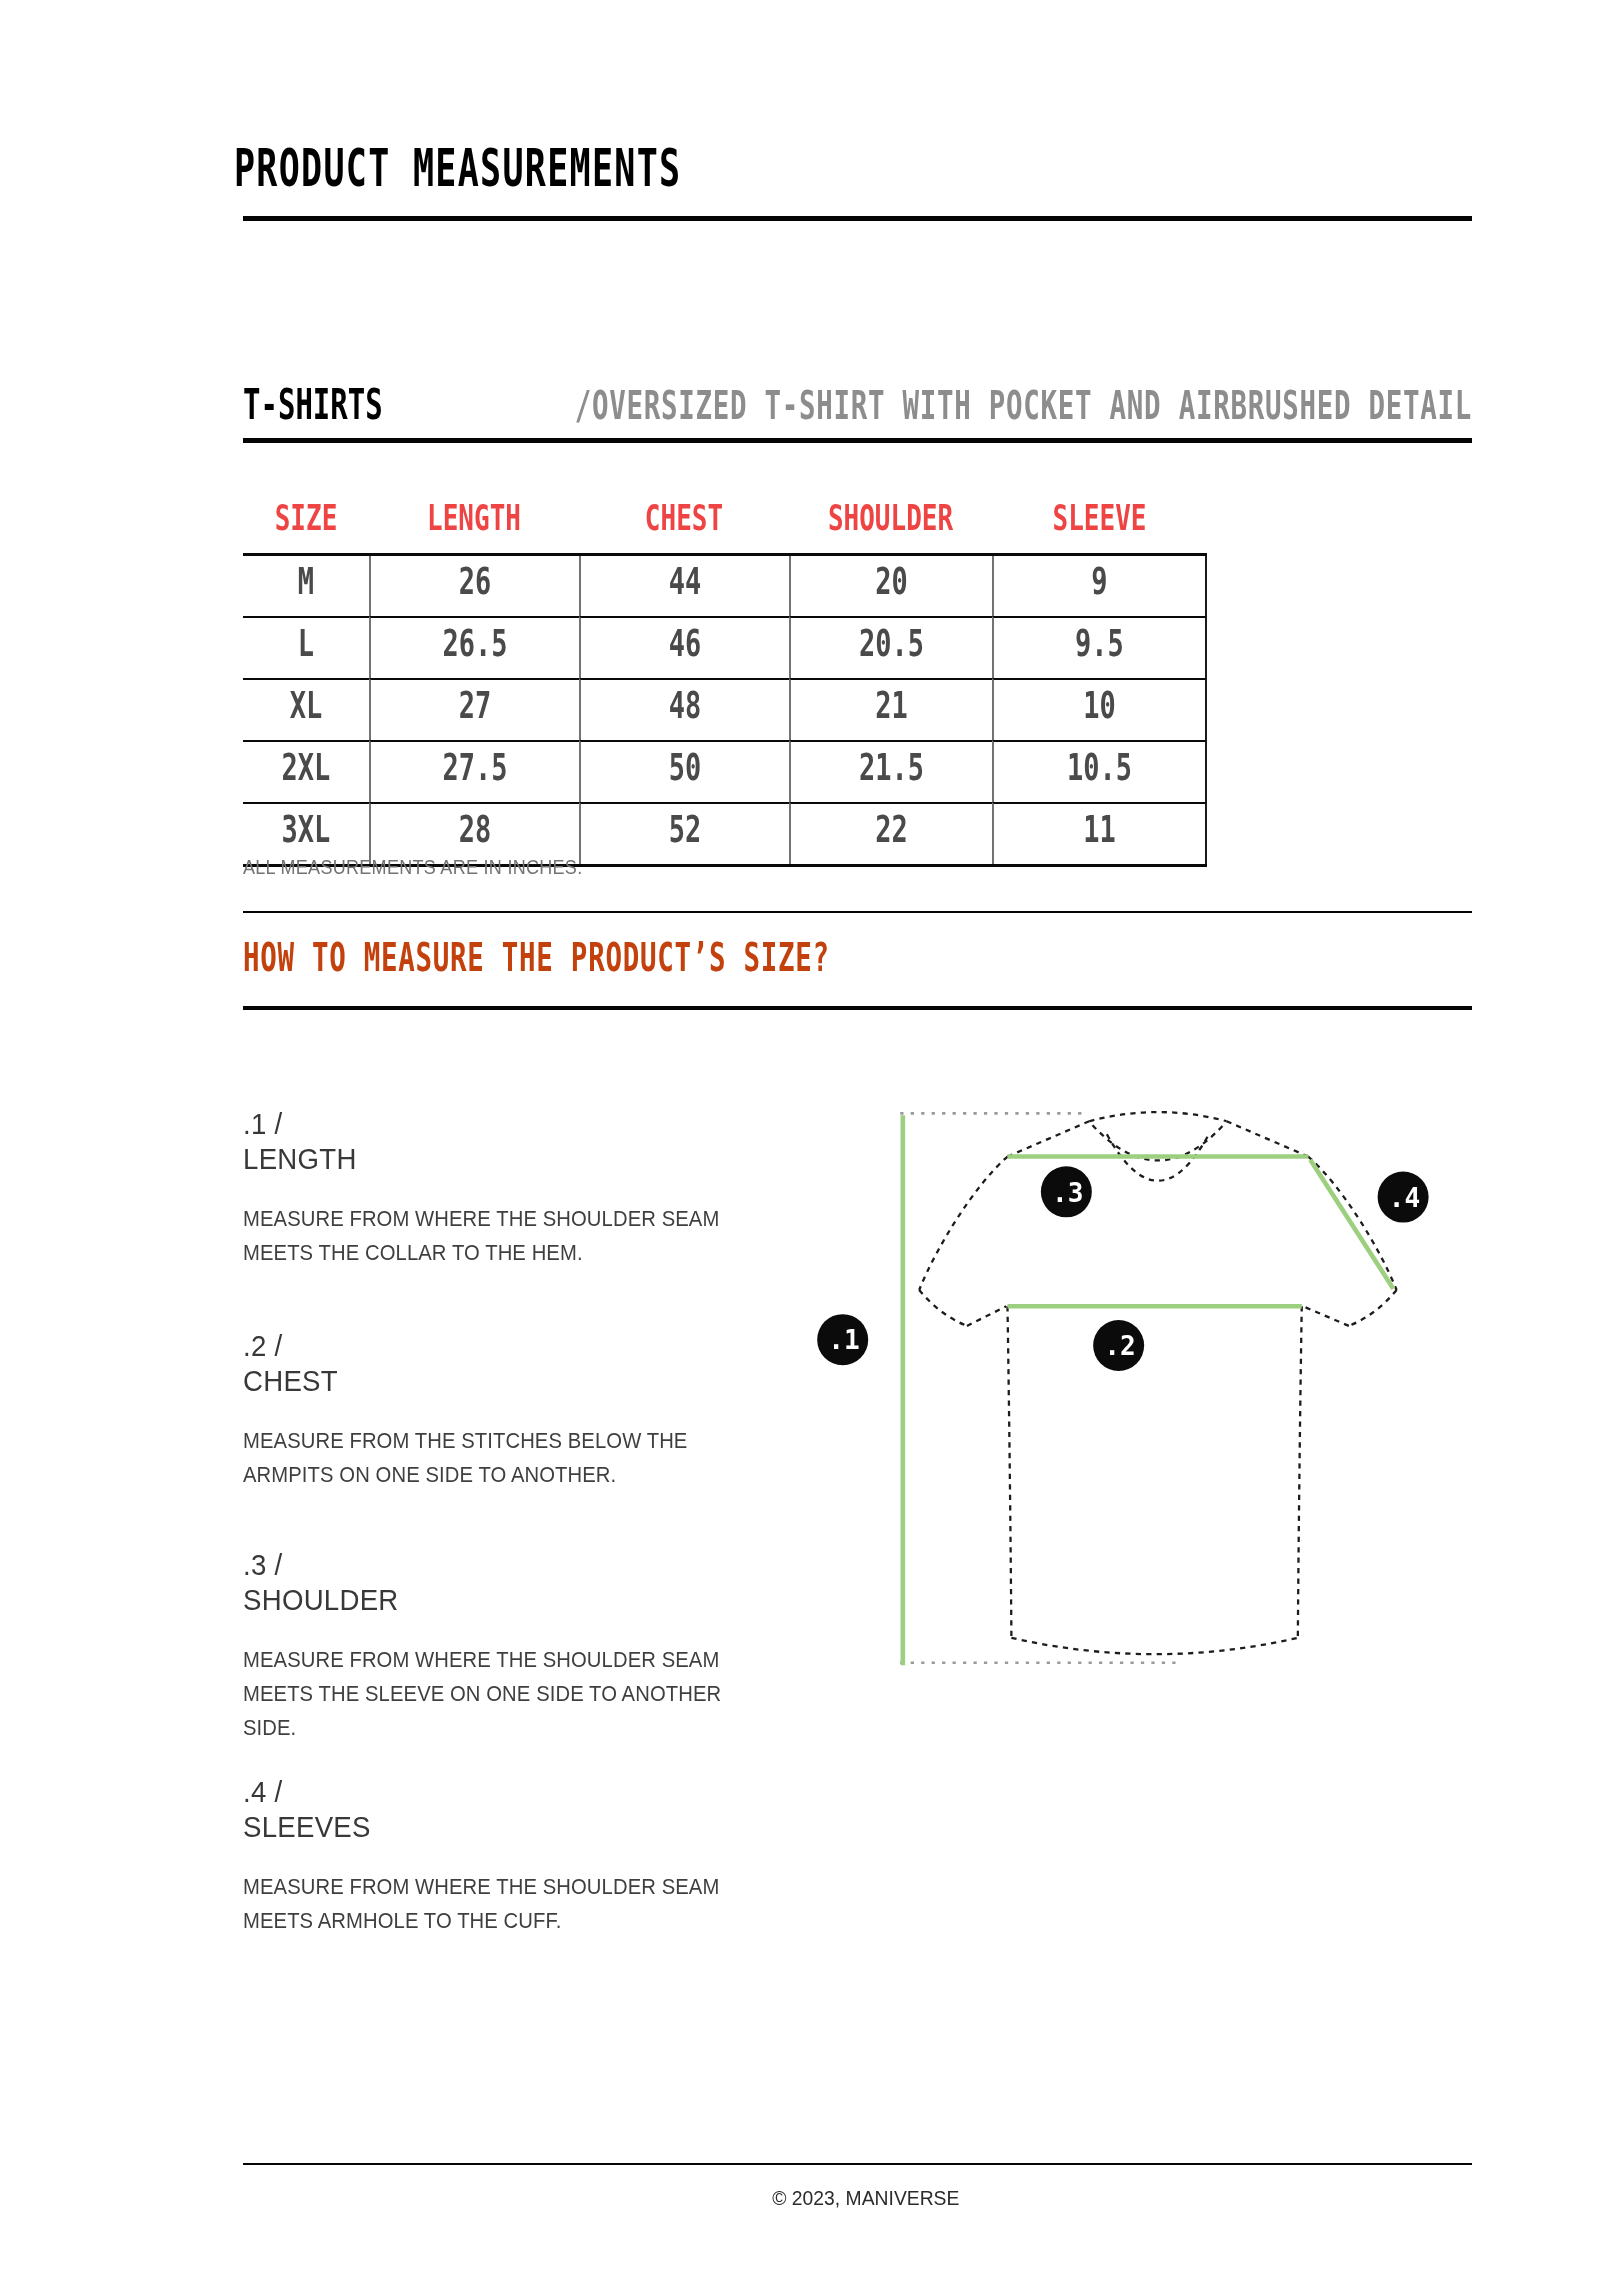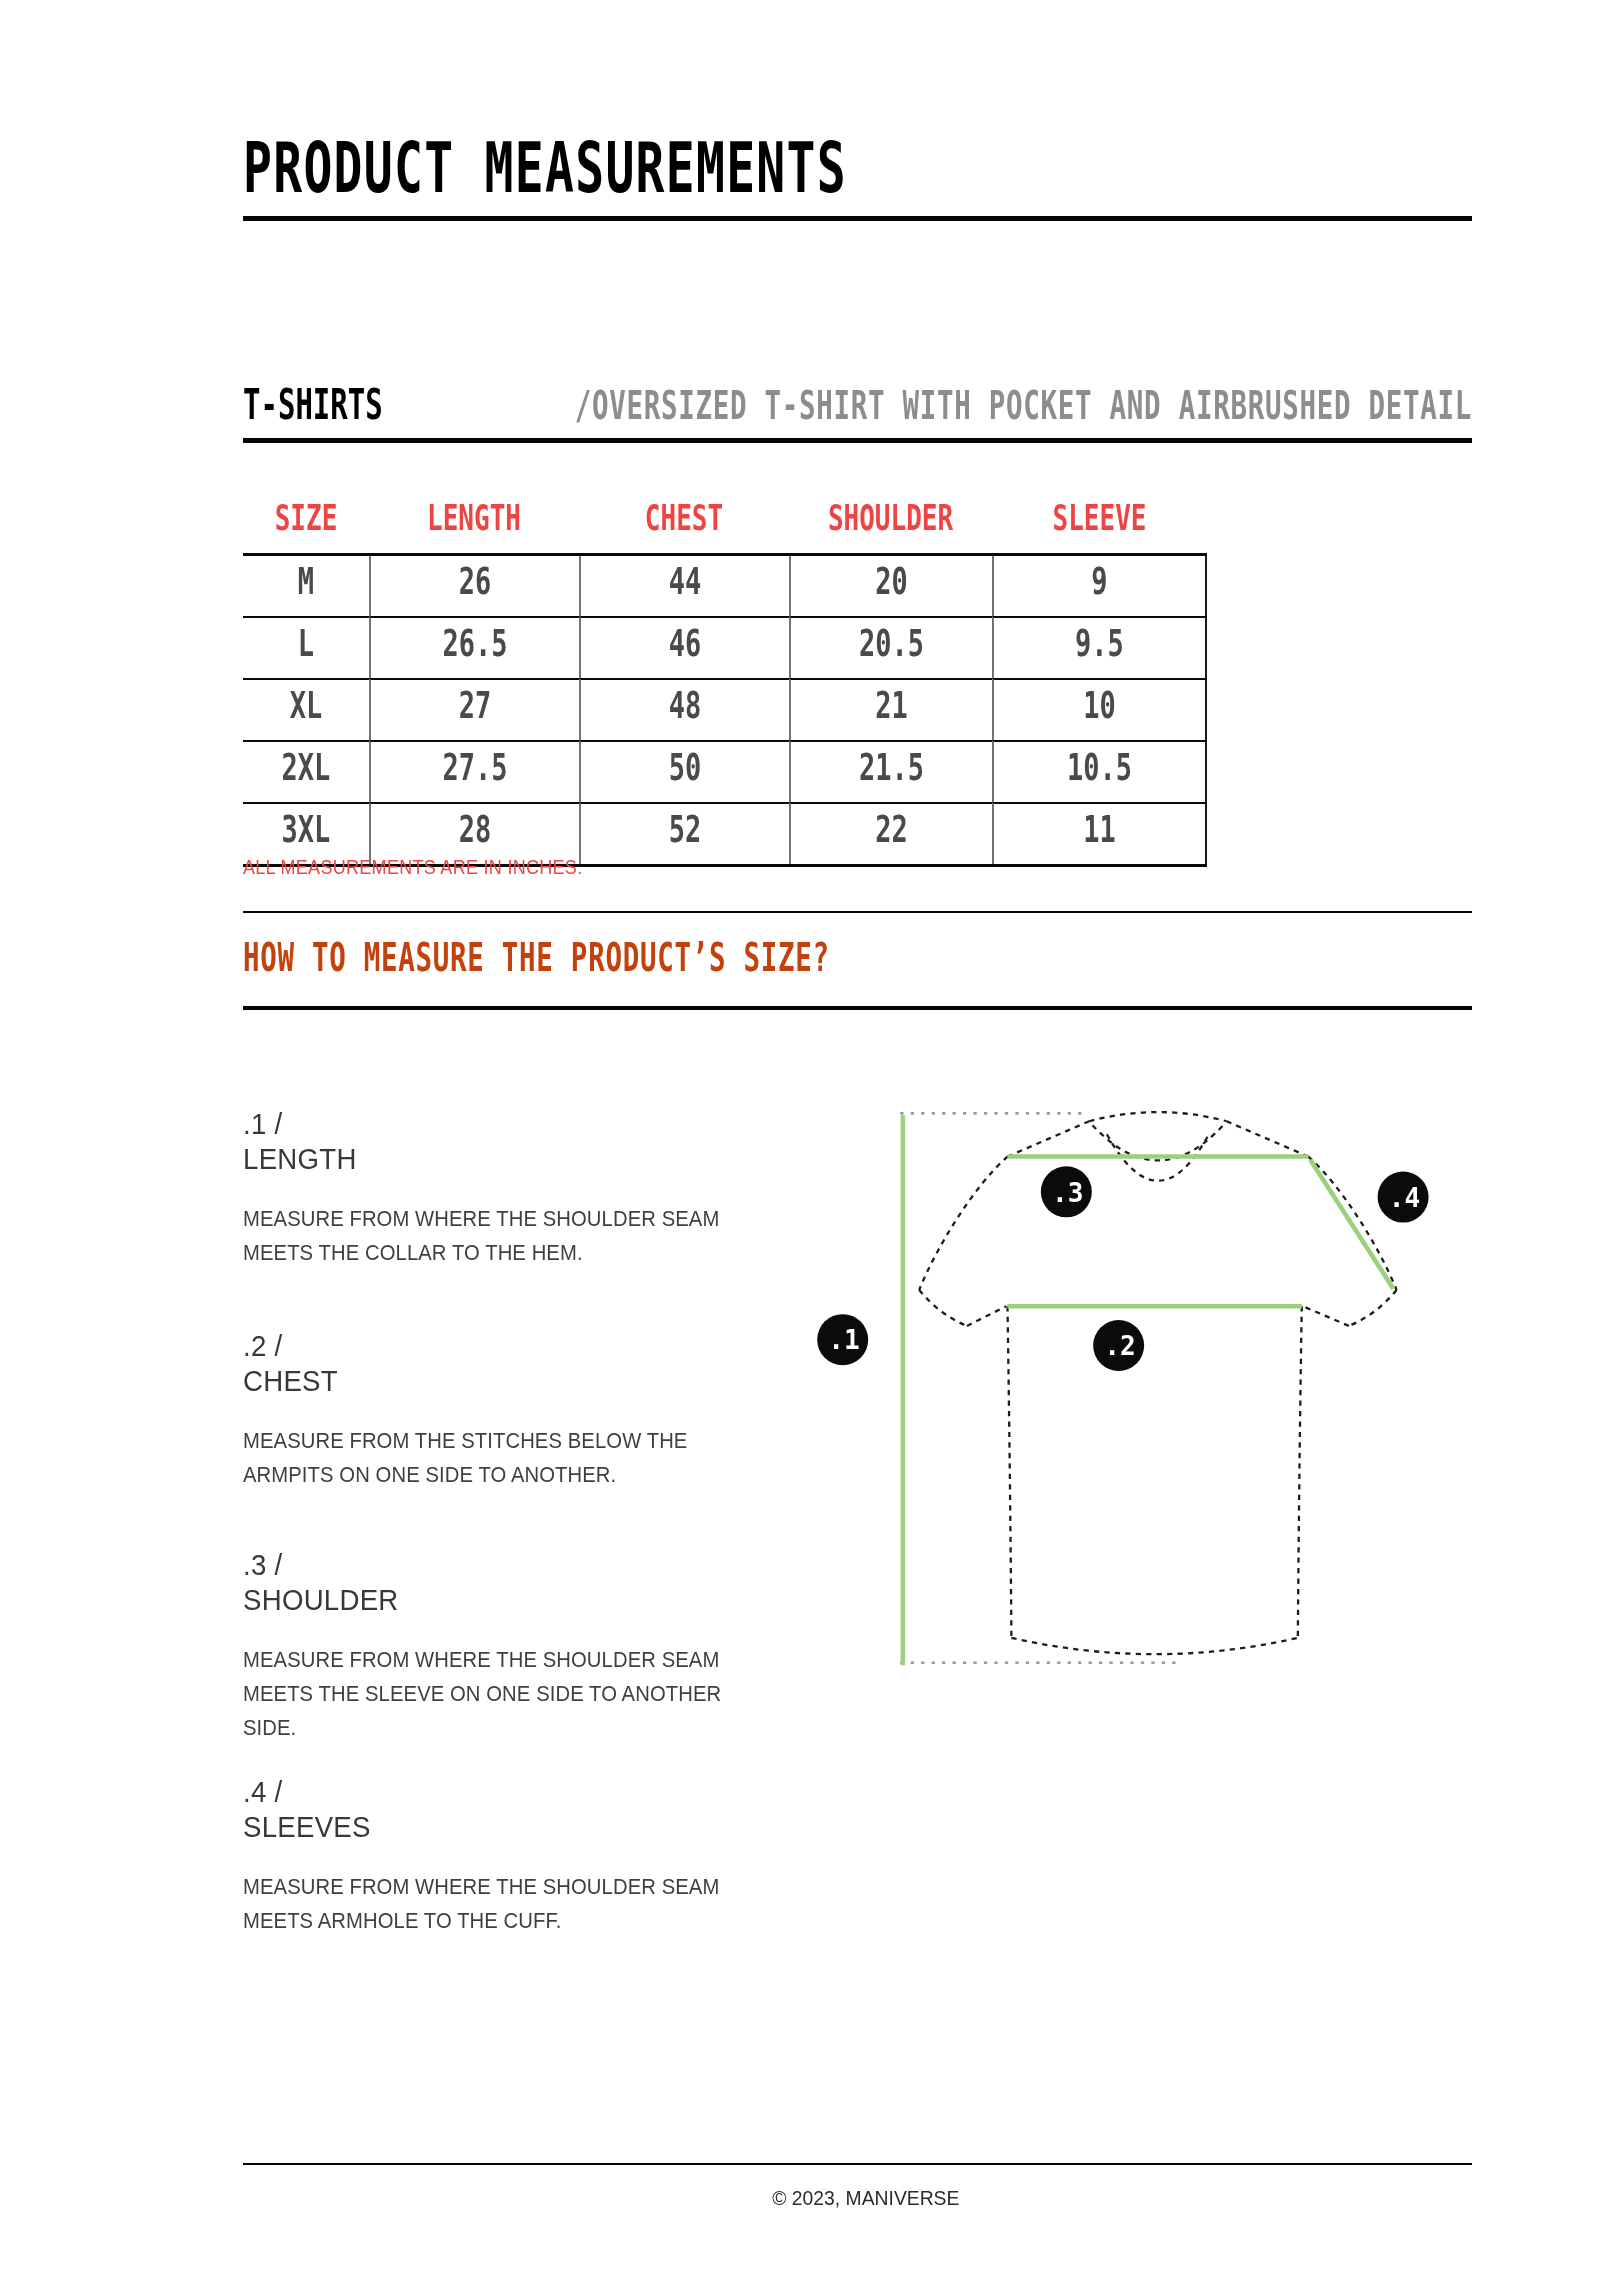--- a/index.html
+++ b/index.html
@@ -9,34 +9,34 @@
   }
   .abs{position:absolute;}
   
   .mono{font-family:"DejaVu Sans Mono","Liberation Mono",monospace;font-weight:700;}
   .tall{display:inline-block;transform:scaleY(1.45);transform-origin:left bottom;white-space:nowrap;}
   .tallc{display:inline-block;transform:scaleY(1.38);transform-origin:center bottom;white-space:nowrap;}
   .cond{display:inline-block;transform:scaleX(0.92);transform-origin:left top;}
   
   .rule{position:absolute;left:243px;width:1229px;background:#050505;}
   
-  .title-wrap{top:157px;left:243px;height:41px;line-height:41px;font-size:48px;letter-spacing:1.3px;color:#000;}
+  .title-wrap{top:157px;left:234px;height:41px;line-height:41px;font-size:35px;letter-spacing:1.3px;color:#000;}
   .subhead-row{top:393px;left:243px;width:1229px;height:38px;display:flex;justify-content:space-between;align-items:center;}
   .category{font-size:29px;line-height:33px;color:#000;}
   .product{font-size:27.5px;line-height:33px;color:#8d8d8d;letter-spacing:0.7px;}
   
   .thead{top:504px;left:243px;display:grid;grid-template-columns:126px 210px 210px 203px 215px;height:34px;}
   .thead .hcell{display:flex;align-items:flex-end;justify-content:center;font-size:26px;color:#ef4444;}
   .tgrid{top:553px;left:243px;display:grid;grid-template-columns:126px 210px 210px 203px 215px;border-top:3.3px solid #0a0a0a;border-bottom:3.3px solid #0a0a0a;}
   .tcell{height:60px;display:flex;align-items:center;justify-content:center;
          font-size:27px;color:#4a4a4a;border-top:2.6px solid #0a0a0a;}
   .tgrid .r0{border-top:none;}
   .tcell.vline{border-left:2px solid #737373;}
   .tcell.rend{border-right:2px solid #1a1a1a;}
-  .note{top:856px;left:243px;font-size:19.6px;color:#ef4444;letter-spacing:0.3px;}
+  .note{top:856px;left:243px;font-size:19.6px;color:#737373;letter-spacing:0.3px;}
   
   .howto-wrap{top:947px;left:243px;height:34px;line-height:34px;font-size:27.5px;letter-spacing:0.7px;color:#c2410c;}
   .section{left:243px;width:615px;}
   .sec-h{font-size:30px;line-height:35px;color:#383838;letter-spacing:0.3px;}
   .copy{margin-top:26px;font-size:22px;line-height:34px;color:#3f3f3f;white-space:pre-line;letter-spacing:0.1px;}
   
   .diagram{top:1099px;left:811px;width:648px;height:582px;}
   
   .footer-text{top:2186px;left:243px;width:1229px;text-align:center;font-size:21px;color:#2b2b2b;}
   .footer-text .cond{transform-origin:right top;}

